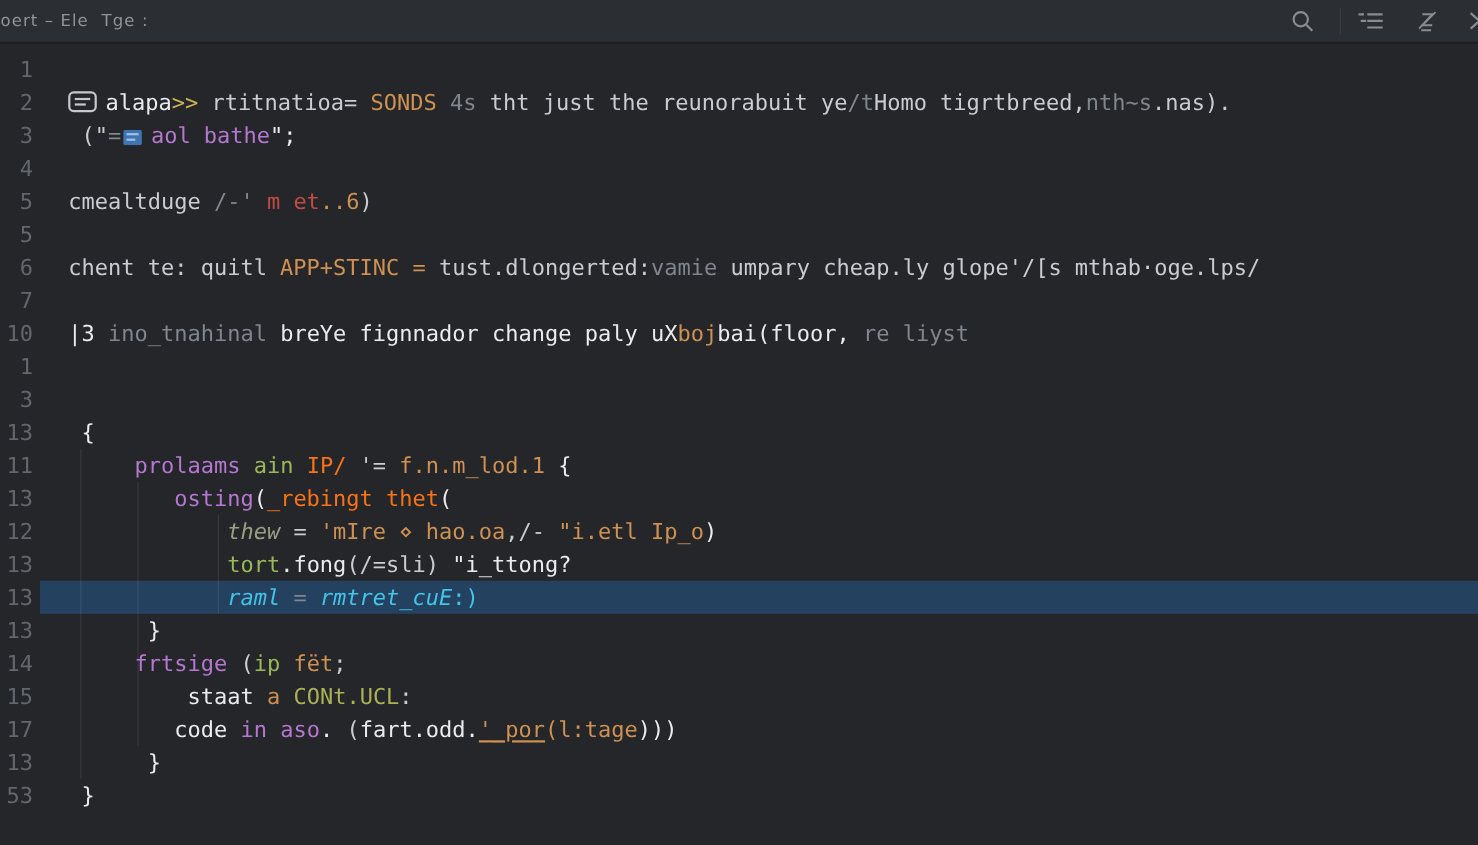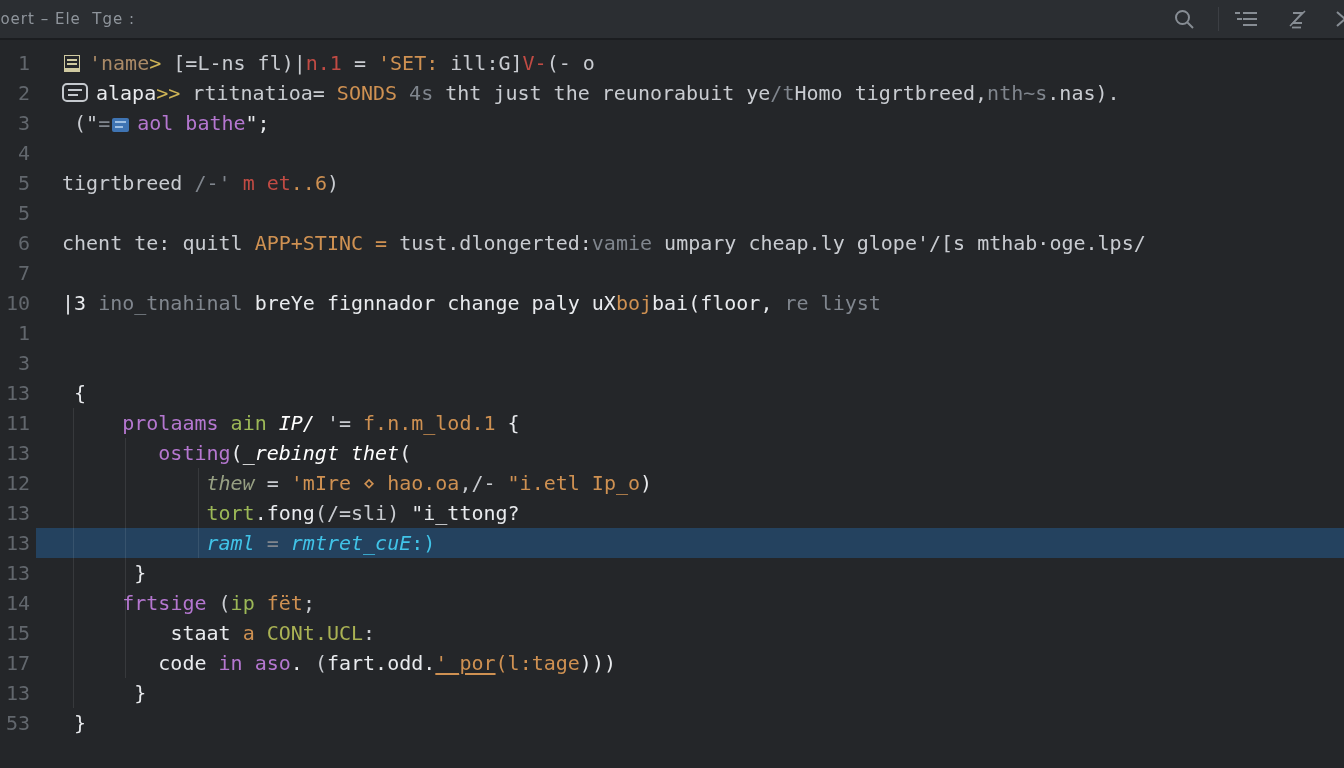--- a/index.html
+++ b/index.html
@@ -33,21 +33,21 @@
 
   .c-fg  { color:#c9ccd1; }
   .c-dim { color:#80868e; }
   .c-wht { color:#e9ebee; }
   .c-org { color:#cf9152; }
   .c-orgu{ color:#cf9152; text-decoration:underline; text-underline-offset:3px;text-align:center; }
   .c-tan { color:#aa8a67; }
   .c-red { color:#c14b44; }
   .c-yel { color:#cdb356; }
   .c-pur { color:#b577d0; }
-  .c-puri{ color:#ffffff; font-style:italic; }
+  .c-puri{ color:#f97316; }
   .c-grn { color:#9cb857; }
   .c-gri { color:#97a083; font-style:italic; }
   .c-cyn { color:#41c4e8; }
   .c-cyni{ color:#41c4e8; font-style:italic;margin-top:28px; }
   .c-olv { color:#aab254; }
 
   
   .ic { display:inline-block; vertical-align:-2px; }
   .ic-doc {
     width:16px; height:17px; margin:0 9px 0 2px;
@@ -97,25 +97,25 @@
       <line x1="5" y1="18.5" x2="14" y2="18.5" stroke="#878d94" stroke-width="1.8"></line>
     </svg>
     <svg class="ico" width="14" height="22" viewBox="0 0 14 22" style="margin-right:-4px">
       <polyline points="3,4 11,11 3,18" fill="none" stroke="#878d94" stroke-width="2"></polyline>
     </svg>
   </div>
 </div>
 
 <div class="editor">
   <div>
-      <div class="row"><span class="gutter">1</span><span class="code"><span class="ic ic-doc"></span><span class="c-tan">'name</span><span class="c-yel">&gt;</span><span class="c-fg"> [=L-ns fl)|</span><span class="c-red">n.1</span><span class="c-fg"> = </span><span class="c-org">'SET:</span><span class="c-fg"> ill:G]</span><span class="c-red">V-</span><span class="c-fg">(- o</span></span></div>
+      <div class="row"><span class="gutter">1</span></div>
       <div class="row"><span class="gutter">2</span><span class="code"><span class="ic ic-badge"></span><span class="c-wht">alapa</span><span class="c-yel">&gt;&gt;</span><span class="c-fg"> rtitnatioa= </span><span class="c-org">SONDS</span><span class="c-dim"> 4s </span><span class="c-fg">tht just the reunorabuit ye</span><span class="c-dim">/t</span><span class="c-fg">Homo tigrtbreed,</span><span class="c-dim">nth~s</span><span class="c-fg">.nas).</span></span></div>
       <div class="row"><span class="gutter">3</span><span class="code"><span class="c-fg"> ("</span><span class="c-dim">=</span><span class="ic ic-chip"></span><span class="c-pur">aol bathe</span><span class="c-wht">";</span></span></div>
       <div class="row"><span class="gutter">4</span><span class="code"></span></div>
-      <div class="row"><span class="gutter">5</span><span class="code"><span class="c-fg">tigrtbreed </span><span class="c-dim">/-' </span><span class="c-red">m et</span><span class="c-org">..6</span><span class="c-fg">)</span></span></div>
+      <div class="row"><span class="gutter">5</span><span class="code"><span class="c-fg">cmealtduge </span><span class="c-dim">/-' </span><span class="c-red">m et</span><span class="c-org">..6</span><span class="c-fg">)</span></span></div>
       <div class="row"><span class="gutter">5</span><span class="code"></span></div>
       <div class="row"><span class="gutter">6</span><span class="code"><span class="c-fg">chent te: quitl </span><span class="c-org">APP+STINC</span><span class="c-fg"> </span><span class="c-org">=</span><span class="c-fg"> tust.dlongerted:</span><span class="c-dim">vamie</span><span class="c-fg"> umpary cheap.ly glope'/[s mthab·oge.lps/</span></span></div>
       <div class="row"><span class="gutter">7</span><span class="code"></span></div>
       <div class="row"><span class="gutter">10</span><span class="code"><span class="c-wht">|3 </span><span class="c-dim">ino_tnahinal </span><span class="c-wht">breYe fignnador change paly uX</span><span class="c-org">boj</span><span class="c-wht">bai(floor,</span><span class="c-dim"> re liyst</span></span></div>
       <div class="row"><span class="gutter">1</span><span class="code"></span></div>
       <div class="row"><span class="gutter">3</span></div>
       <div class="row"><span class="gutter">13</span><span class="code"><span class="c-wht"> {</span></span></div>
       <div class="row"><span class="gutter">11</span><span class="code"><span class="c-fg">     </span><span class="c-pur">prolaams</span><span class="c-fg"> </span><span class="c-grn">ain</span><span class="c-fg"> </span><span class="c-puri">IP/</span><span class="c-fg"> '= </span><span class="c-org">f.n.m_lod.1</span><span class="c-wht"> {</span></span></div>
       <div class="row"><span class="gutter">13</span><span class="code"><span class="c-fg">        </span><span class="c-pur">osting</span><span class="c-wht">(</span><span class="c-puri">_rebingt thet</span><span class="c-wht">(</span></span></div>
       <div class="row"><span class="gutter">12</span><span class="code"><span class="c-fg">            </span><span class="c-gri">thew</span><span class="c-fg"> = </span><span class="c-org">'mIre ⋄ hao.oa</span><span class="c-fg">,/- </span><span class="c-org">"i.etl Ip_o</span><span class="c-wht">)</span></span></div>

